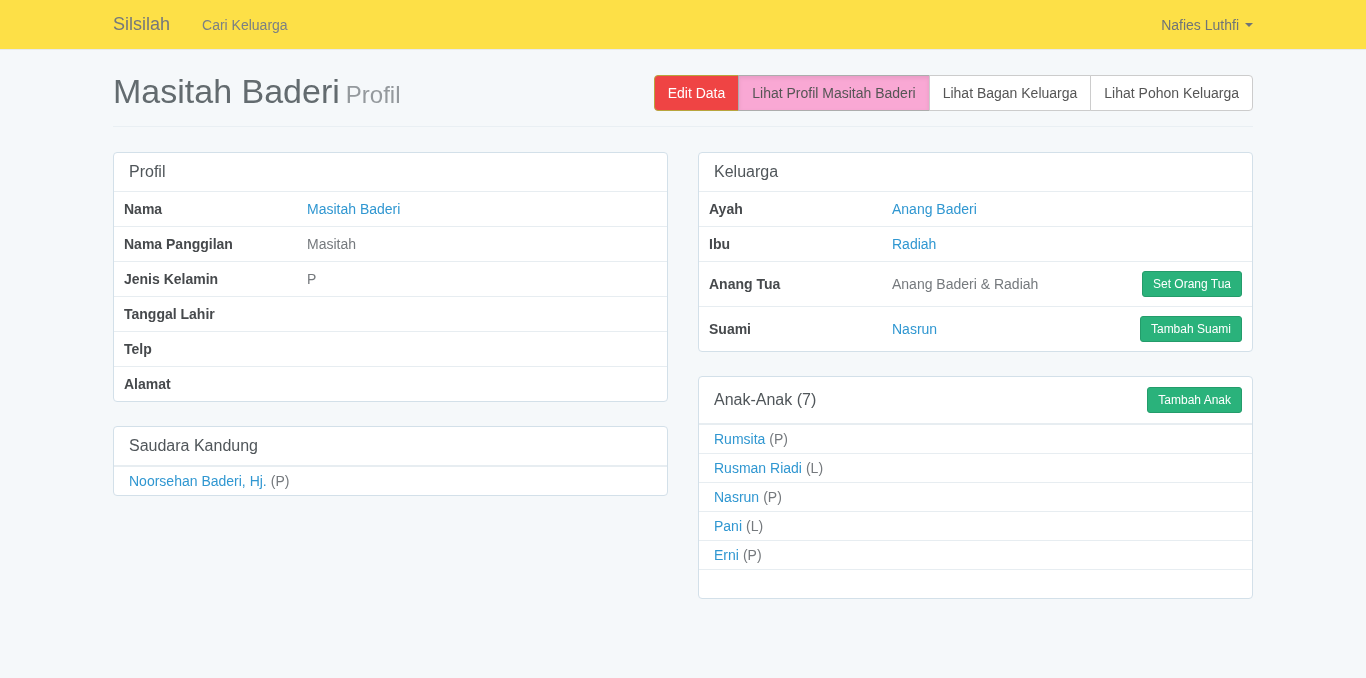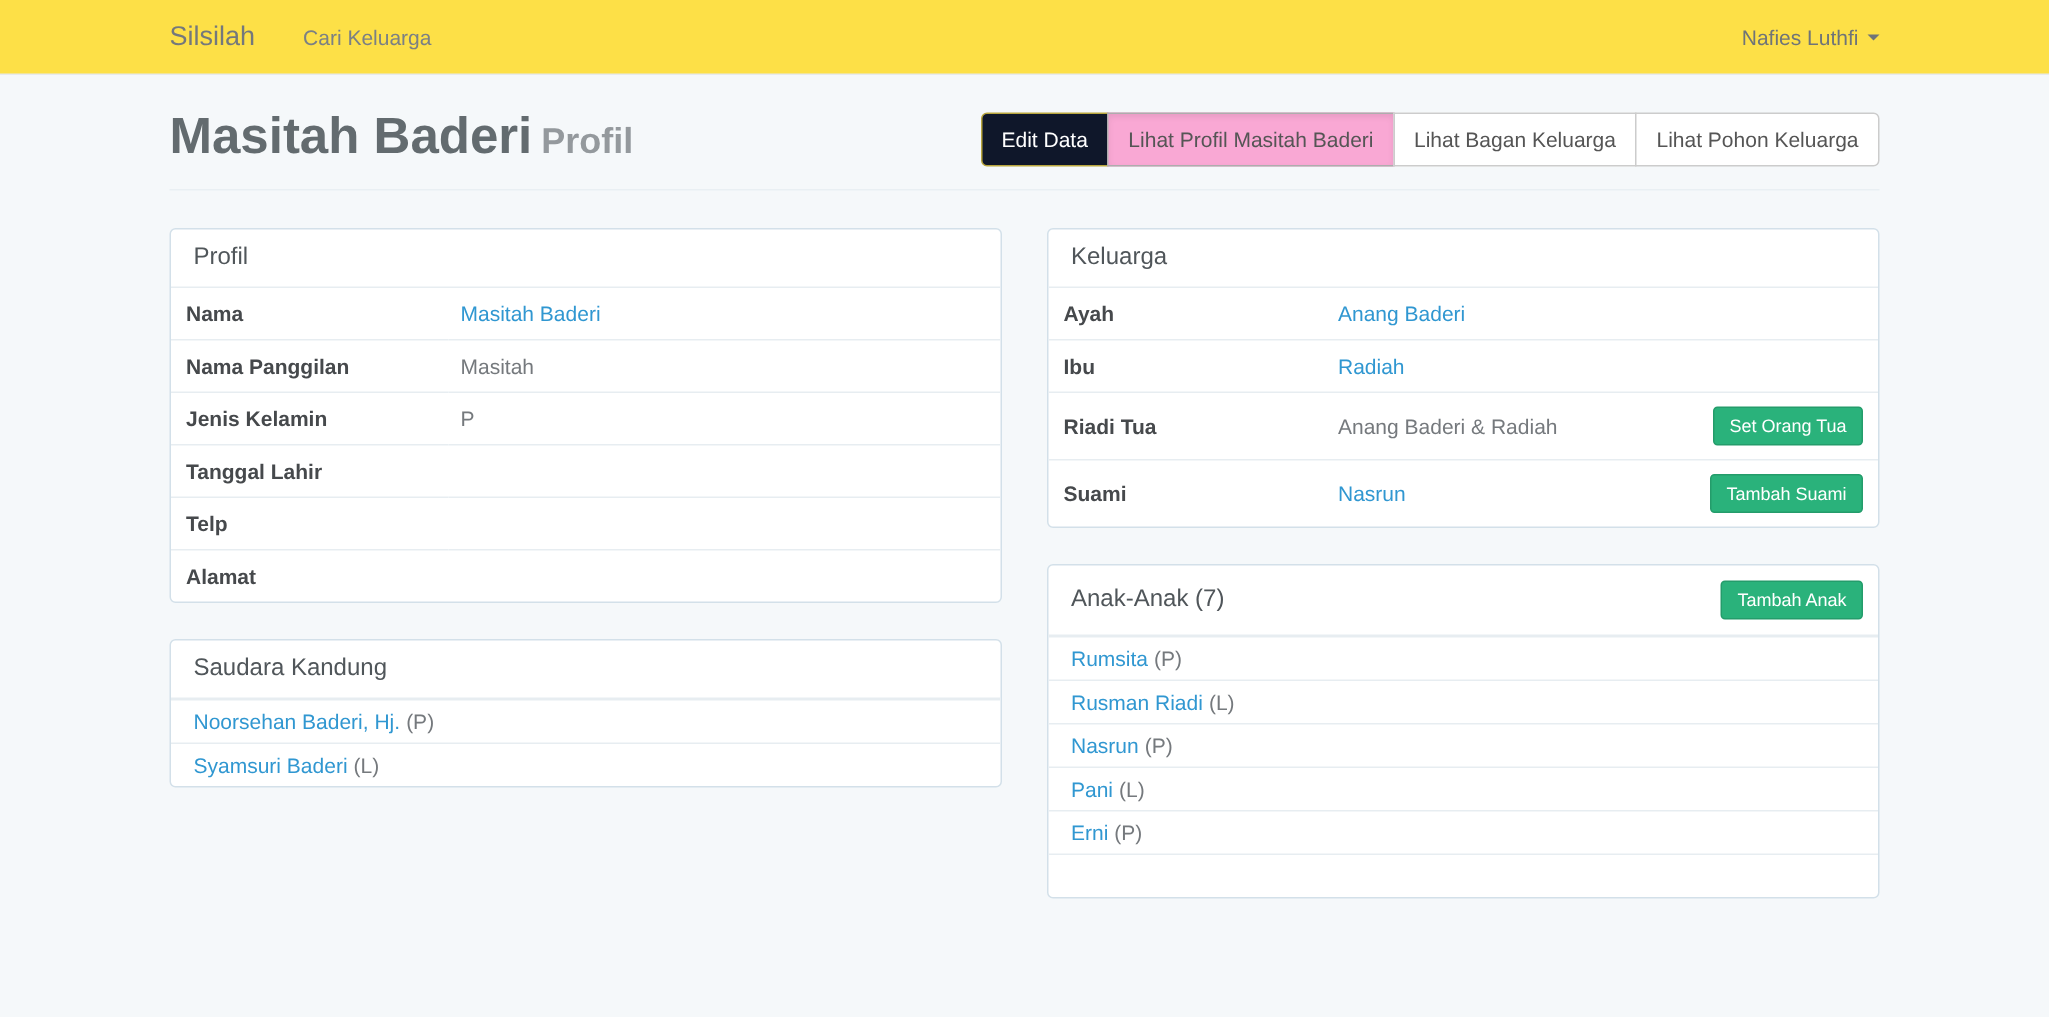--- a/index.html
+++ b/index.html
@@ -34,36 +34,36 @@
   }
 
   
   .container { width: 1140px; margin: 0 auto; }
   .page-header {
     margin-top: 22px;
     padding-bottom: 12px;
     border-bottom: 1px solid #e9eff3;
     display: flex; justify-content: space-between; align-items: center;
   }
-  .page-title { font-size: 34px; font-weight: 700; color: #636b6f; line-height: 38px; }
+  .page-title { font-size: 34px; font-weight: 400; color: #636b6f; line-height: 38px; }
   .page-title .subtitle { font-size: 24px; color: #94999d; margin-left: 6px; }
 
   .btn-group { display: flex; }
   .btn {
     font-size: 14px; line-height: 20px;
     padding: 7px 13px;
     border: 1px solid #ccc;
     background: #fff; color: #555;
     cursor: pointer;
     margin-left: -1px;
     font-family: "Liberation Sans", sans-serif;
   }
   .btn:first-child { border-top-left-radius: 4px; border-bottom-left-radius: 4px; margin-left: 0; }
   .btn:last-child { border-top-right-radius: 4px; border-bottom-right-radius: 4px; }
-  .btn-warning { background: #0f172a; border-color: #b8a53d; color: #ffffff; }
+  .btn-warning { background: #ef4444; border-color: #b8a53d; color: #ffffff; }
   .btn-active { background: #f9a8d4; border-color: #adadad; box-shadow: inset 0 2px 4px rgba(0,0,0,.08); }
 
   
   .grid { display: flex; gap: 30px; margin-top: 25px; align-items: flex-start; }
   .col { width: 555px; flex: 0 0 555px; }
   .panel {
     background: #fff;
     border: 1px solid #d3e0e9;
     border-radius: 4px;
     margin-bottom: 24px;
@@ -165,23 +165,20 @@
           </table>
       </div>
 
       <div class="panel">
         <div class="panel-heading">
           <span>Saudara Kandung</span>
         </div>
         <div class="list-row">
           <a href="#">Noorsehan Baderi, Hj.</a><span class="gender">(P)</span>
         </div>
-        <div class="list-row">
-          <a href="#">Syamsuri Baderi</a><span class="gender">(L)</span>
-        </div>
       </div>
 
     </div>
 
     <div class="col">
 
       <div class="panel pad-bottom">
         <div class="panel-heading">
           <span>Keluarga</span>
         </div>
@@ -191,21 +188,21 @@
             <th>Ayah</th>
             <td><a href="#">Anang Baderi</a></td>
             <td class="action-cell"></td>
           </tr>
           <tr>
             <th>Ibu</th>
             <td><a href="#">Radiah</a></td>
             <td class="action-cell"></td>
           </tr>
           <tr>
-            <th>Riadi Tua</th>
+            <th>Anang Tua</th>
             <td>Anang Baderi &amp; Radiah</td>
             <td class="action-cell"><span class="btn-success">Set Orang Tua</span></td>
           </tr>
           <tr>
             <th>Suami</th>
             <td><a href="#">Nasrun</a></td>
             <td class="action-cell"><span class="btn-success">Tambah Suami</span></td>
           </tr>
         </tbody>
           </table>

